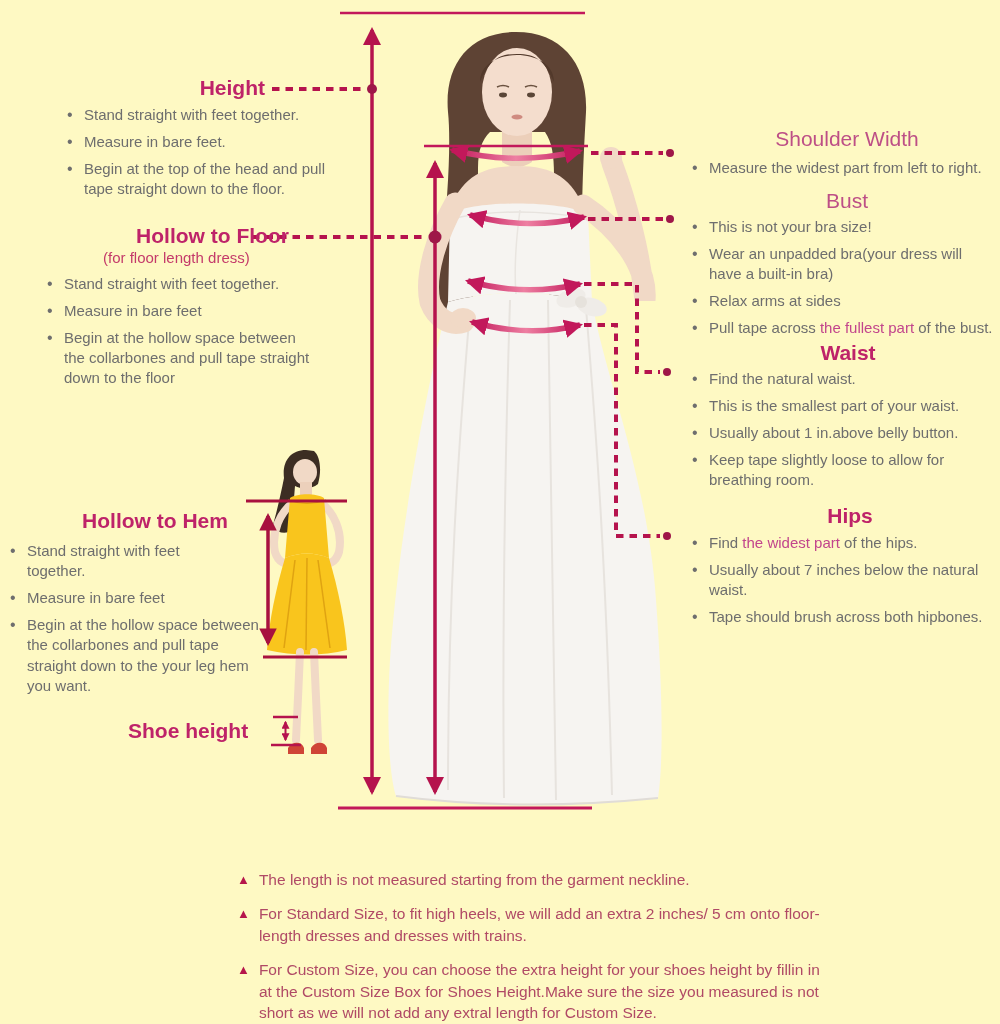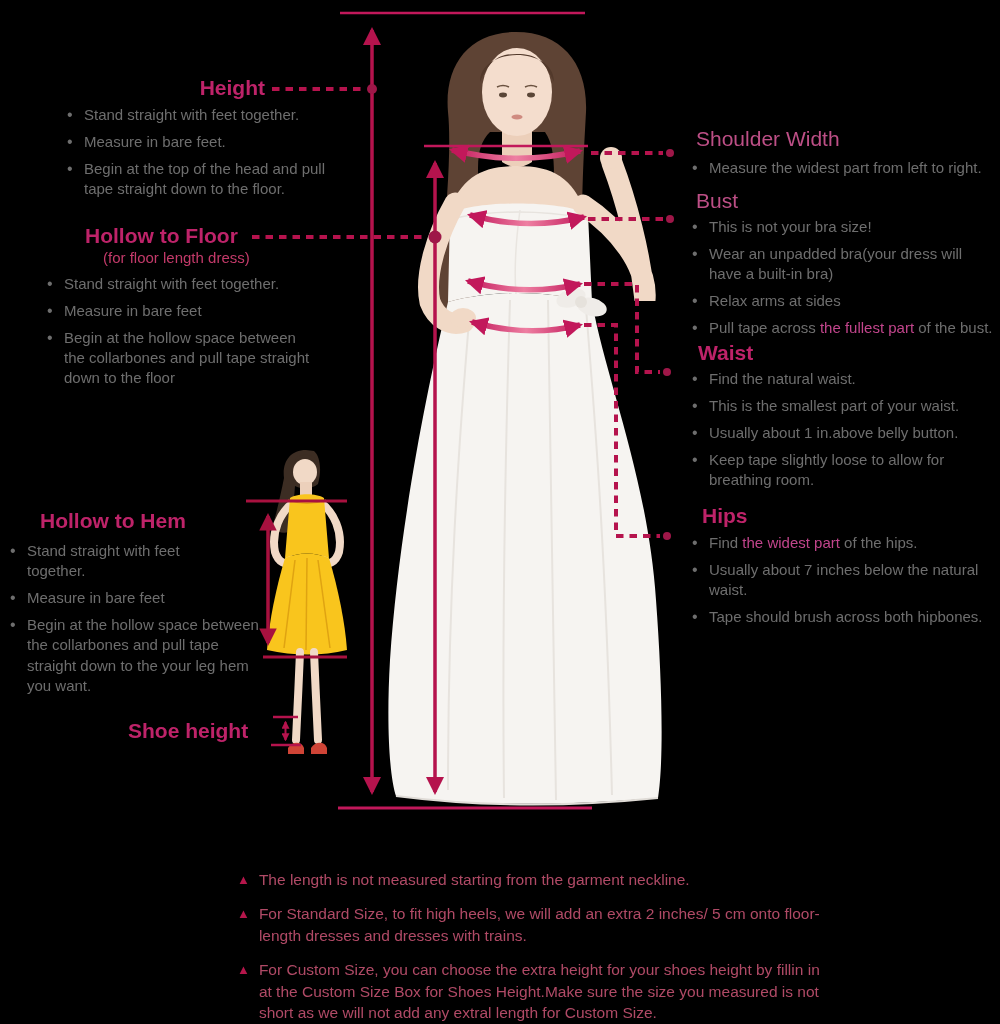--- a/index.html
+++ b/index.html
@@ -1,22 +1,22 @@
 <!DOCTYPE html>
 <html><head>
 <meta charset="utf-8">
 <style>
   html,body{margin:0;padding:0;background:#fff;}
   .canvas{
-    position:relative;width:1000px;height:1024px;background:#000000;overflow:hidden;
+    position:relative;width:1000px;height:1024px;background:#fef9c3;overflow:hidden;
     font-family:"Liberation Sans","DejaVu Sans",sans-serif;
   }
   .measure-svg{position:absolute;left:0;top:0;width:1000px;height:1024px;pointer-events:none;}
   .sec{position:absolute;}
-  .sec h2{font-size:21px;font-weight:bold;color:#be2369;margin:0;line-height:1.1;}
+  .sec h2{font-size:21px;font-weight:bold;color:#be2369;margin:0;line-height:1.1;text-align:center;}
   .sec h2.light{font-weight:400;color:#bd4f86;}
   .sub{font-size:15px;color:#c43a6a;margin:2px 0 0 58px;}
   .sec ul{list-style:none;margin:8px 0 0 0;padding:0;font-size:15px;color:#6e6e6e;}
   .sec li{position:relative;padding-left:19px;margin-bottom:7px;line-height:1.34;}
   .sec li::before{content:"\2022";position:absolute;left:2px;top:-1px;color:#6e6e6e;font-size:16px;}
   .sec li.nw{white-space:nowrap;}
   .sec li.narrow{max-width:175px;}
   .hl{color:#c2458c;}
   
   .sec-height{left:55px;top:76px;width:280px;}

